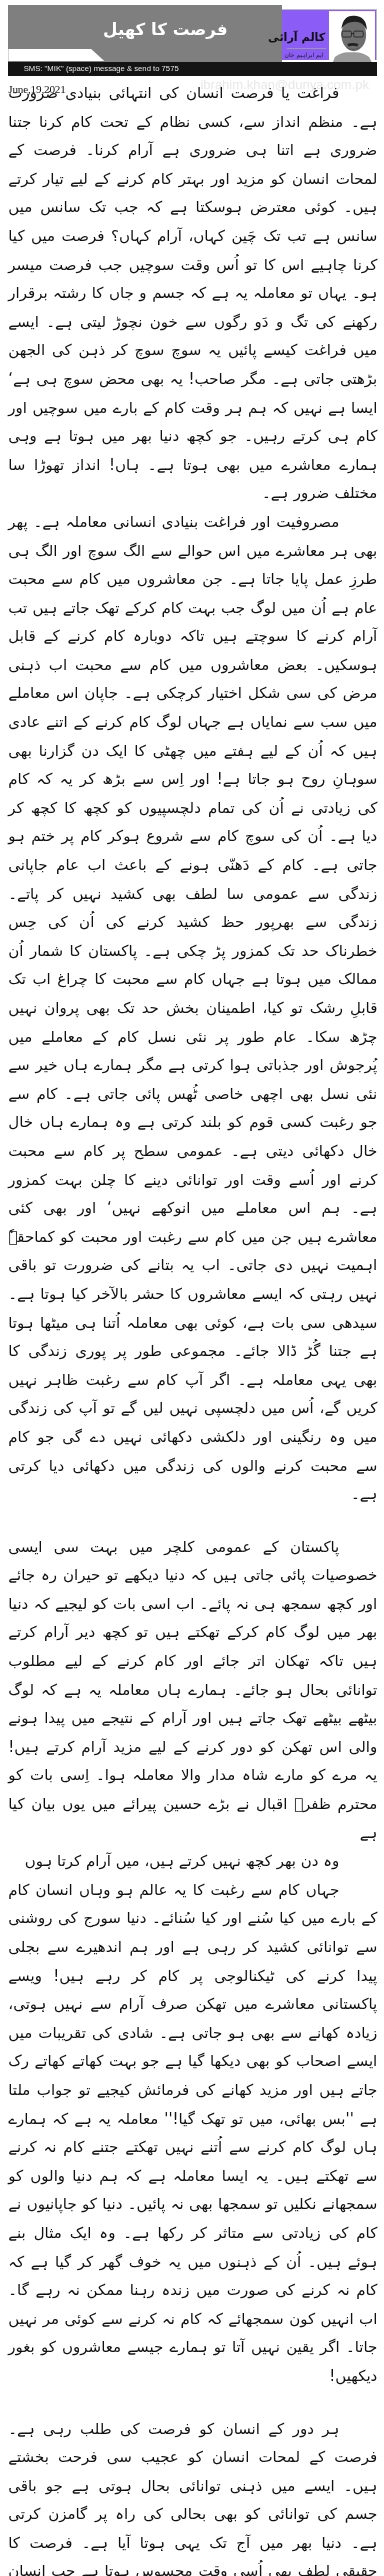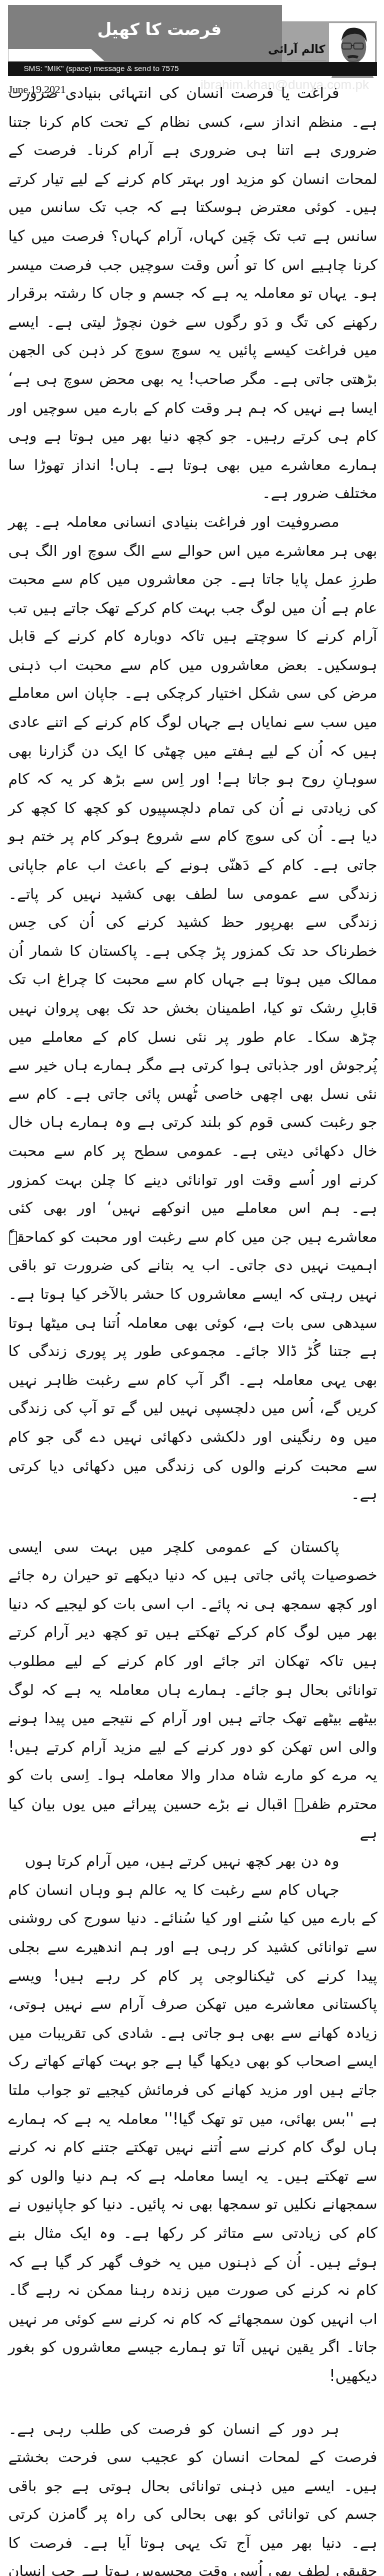--- a/index.html
+++ b/index.html
@@ -5,23 +5,23 @@
   html, body { margin: 0; padding: 0; background: #ffffff; }
   body { width: 384px; height: 2576px; overflow: hidden; position: relative; font-family: "DejaVu Sans", sans-serif; }
 
   
   .header { position: absolute; left: 8.3px; top: 4.7px; width: 369px; height: 71px; }
   .title-band { position: absolute; left: 0; top: 0; width: 274px; height: 57px; background: #7f7f7f; }
   .date-notch { position: absolute; left: 0; top: 44px; width: 96px; height: 12.4px; background: #ffffff;
                 clip-path: polygon(0 0, 86% 0, 100% 100%, 0 100%); }
   .date-text { position: absolute; left: 0; top: 34px; font-family: Liberation Serif, serif; font-size: 11.2px;
                color: #111; letter-spacing: -0.2px; line-height: 12px; margin-top: 44px; }
-  .column-title { position: absolute; left: 89px; top: 15.4px; width: 136px; text-align: left; direction: rtl;
+  .column-title { position: absolute; left: 89px; top: 15.4px; width: 136px; text-align: center; direction: rtl;
                   font-family: "DejaVu Sans", sans-serif; font-size: 16.6px; font-weight: bold; color: #ffffff; }
-  .author-box { position: absolute; left: 274px; top: 16px; width: 95px; height: 51px; background: #a3a3a3;
+  .author-box { position: absolute; left: 274px; top: 4px; width: 95px; height: 51px; background: #8b5cf6;
                 border-top: 0.6px solid #bbb; border-right: 0.6px solid #bbb; box-sizing: border-box; }
   .col-brand { position: absolute; right: 51px; top: 21px; direction: rtl; font-size: 11.2px; font-weight: bold; color: #111; white-space: nowrap; }
   .brand-rule { position: absolute; right: 50px; top: 38px; width: 39px; height: 0.6px; background: #999; }
   .author-name { position: absolute; right: 53px; top: 41px; direction: rtl; font-size: 6px; color: #222; white-space: nowrap; }
   .portrait { position: absolute; right: 1.2px; top: 1.2px; width: 46px; height: 55px; overflow: hidden; }
   .info-bar { position: absolute; left: 0; top: 57px; width: 369px; height: 14px; background: #141414; }
   .sms-text { position: absolute; left: 15.4px; top: 2.4px; font-family: "Liberation Sans", sans-serif; font-size: 7.7px; color: #e8e8e8; white-space: nowrap; }
   .email-text { position: absolute; right: 8.3px; top: 15px; font-family: "Liberation Sans", sans-serif; font-size: 13px; color: #e8e8e8; white-space: nowrap; }
 
   

